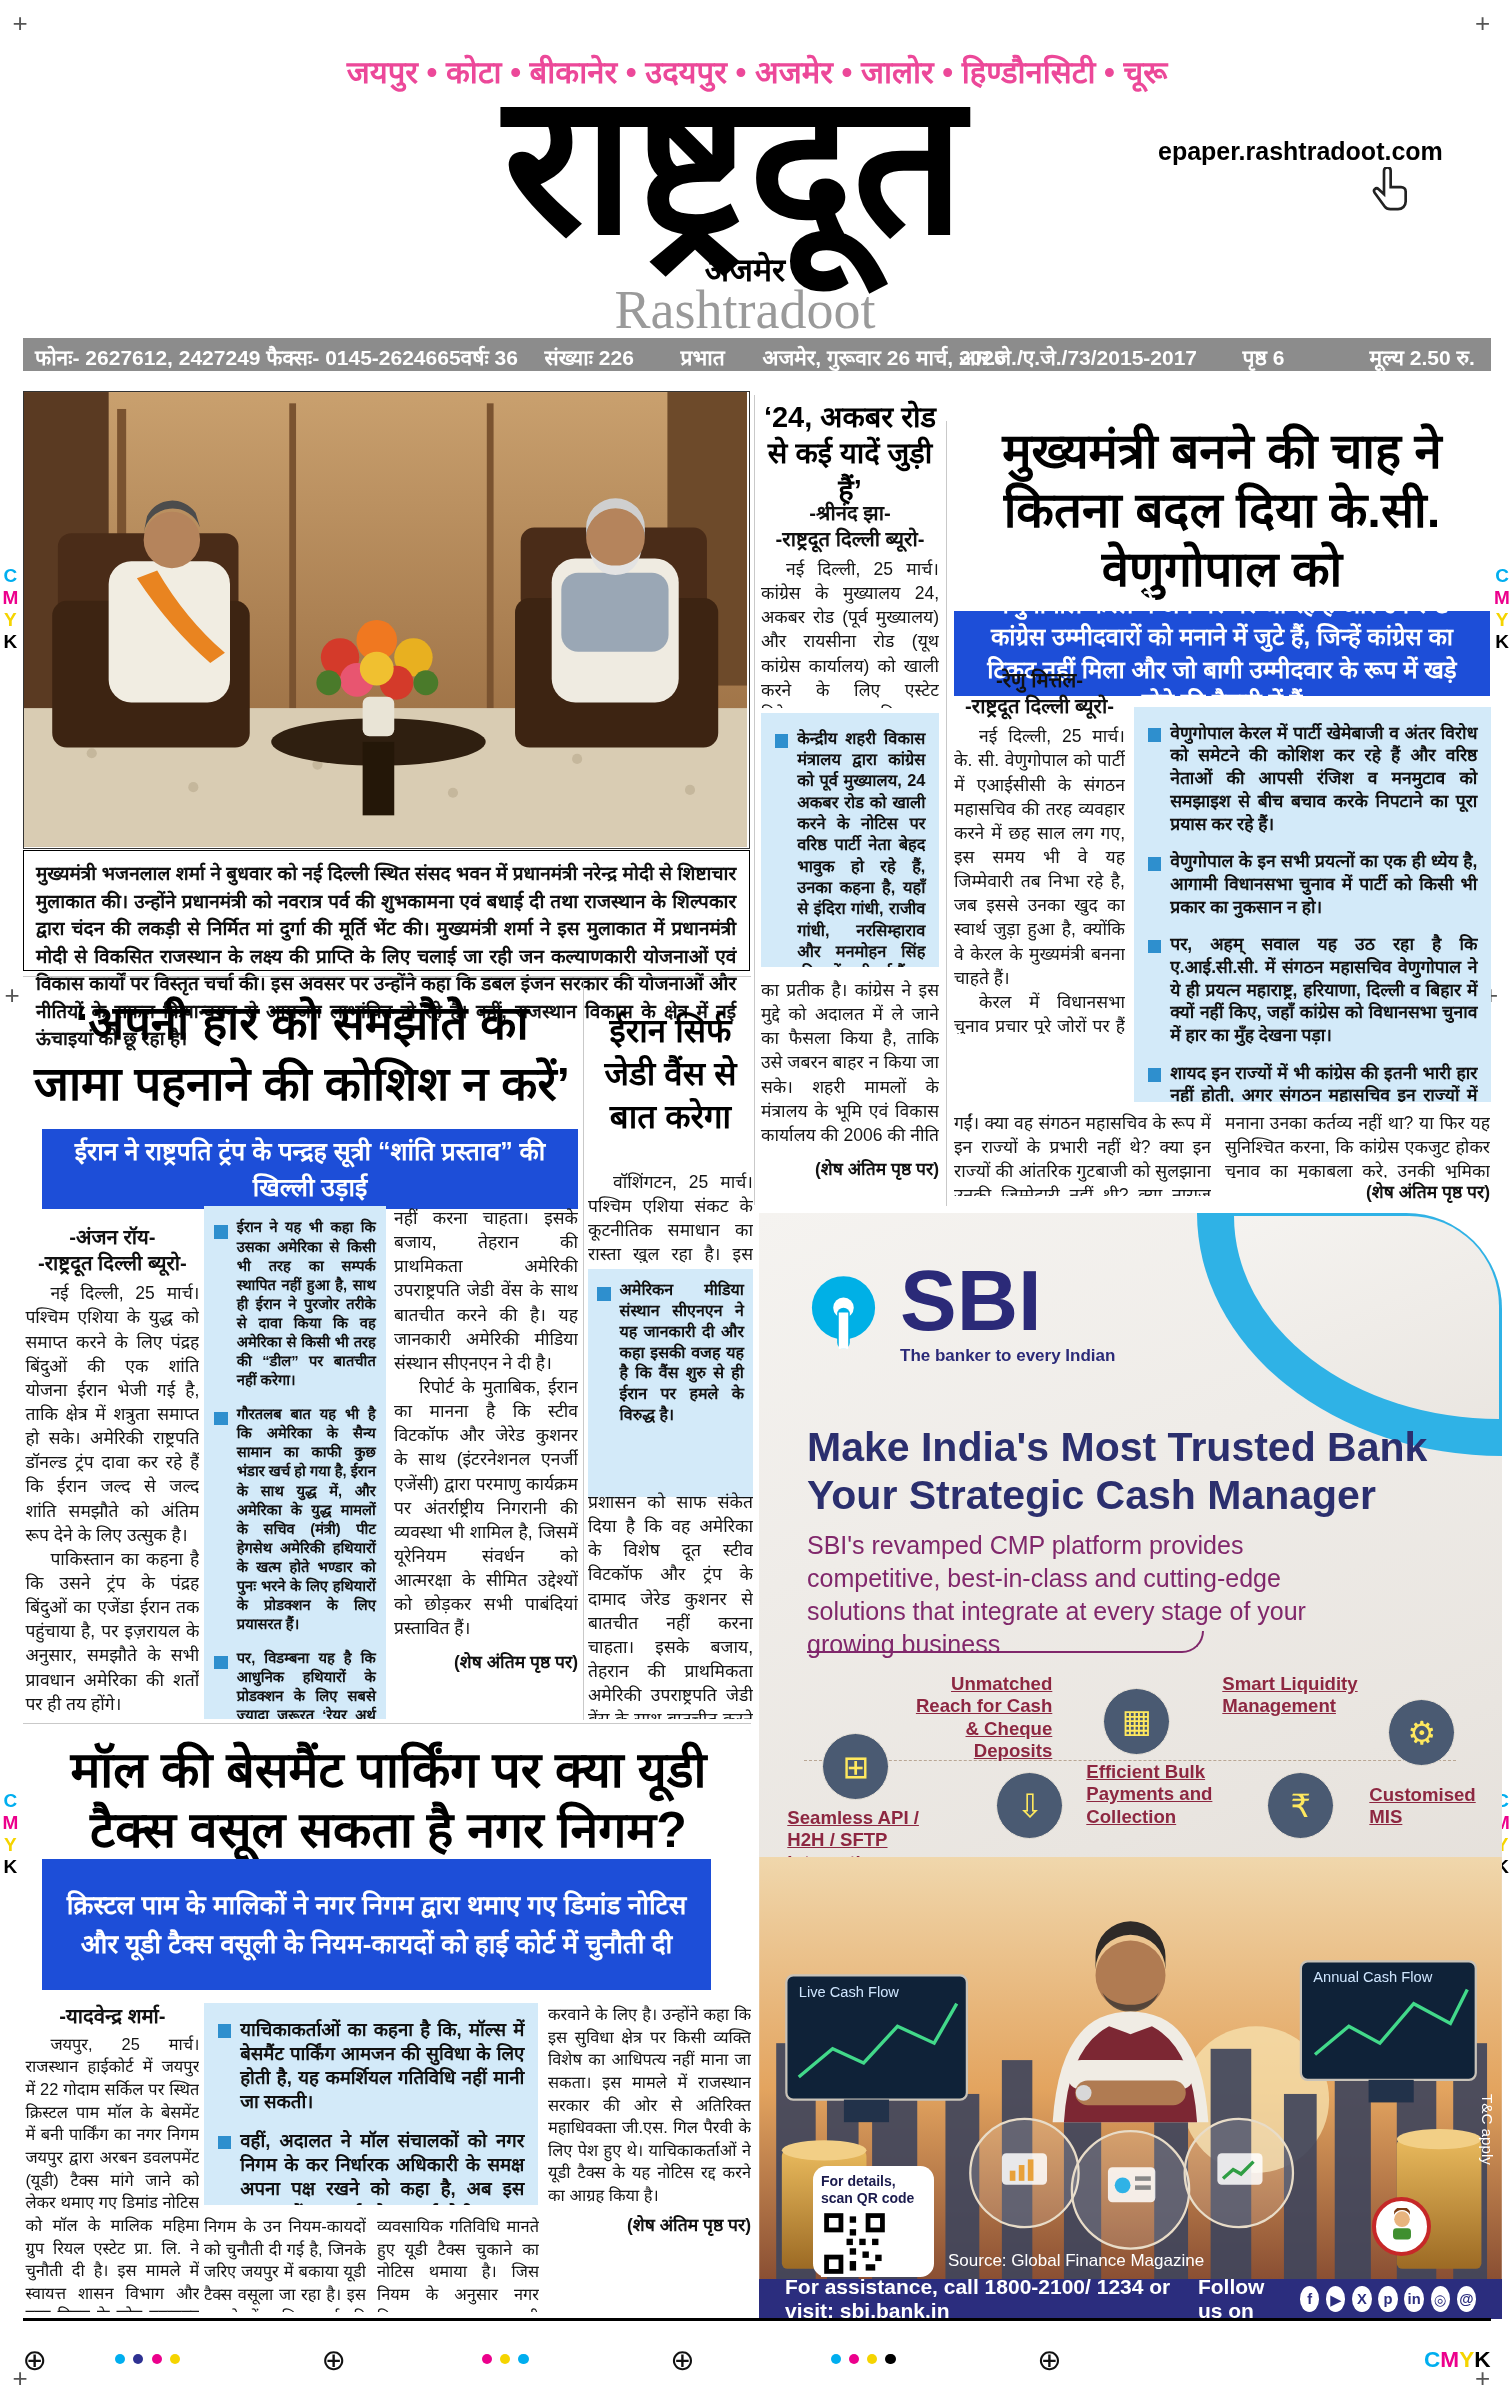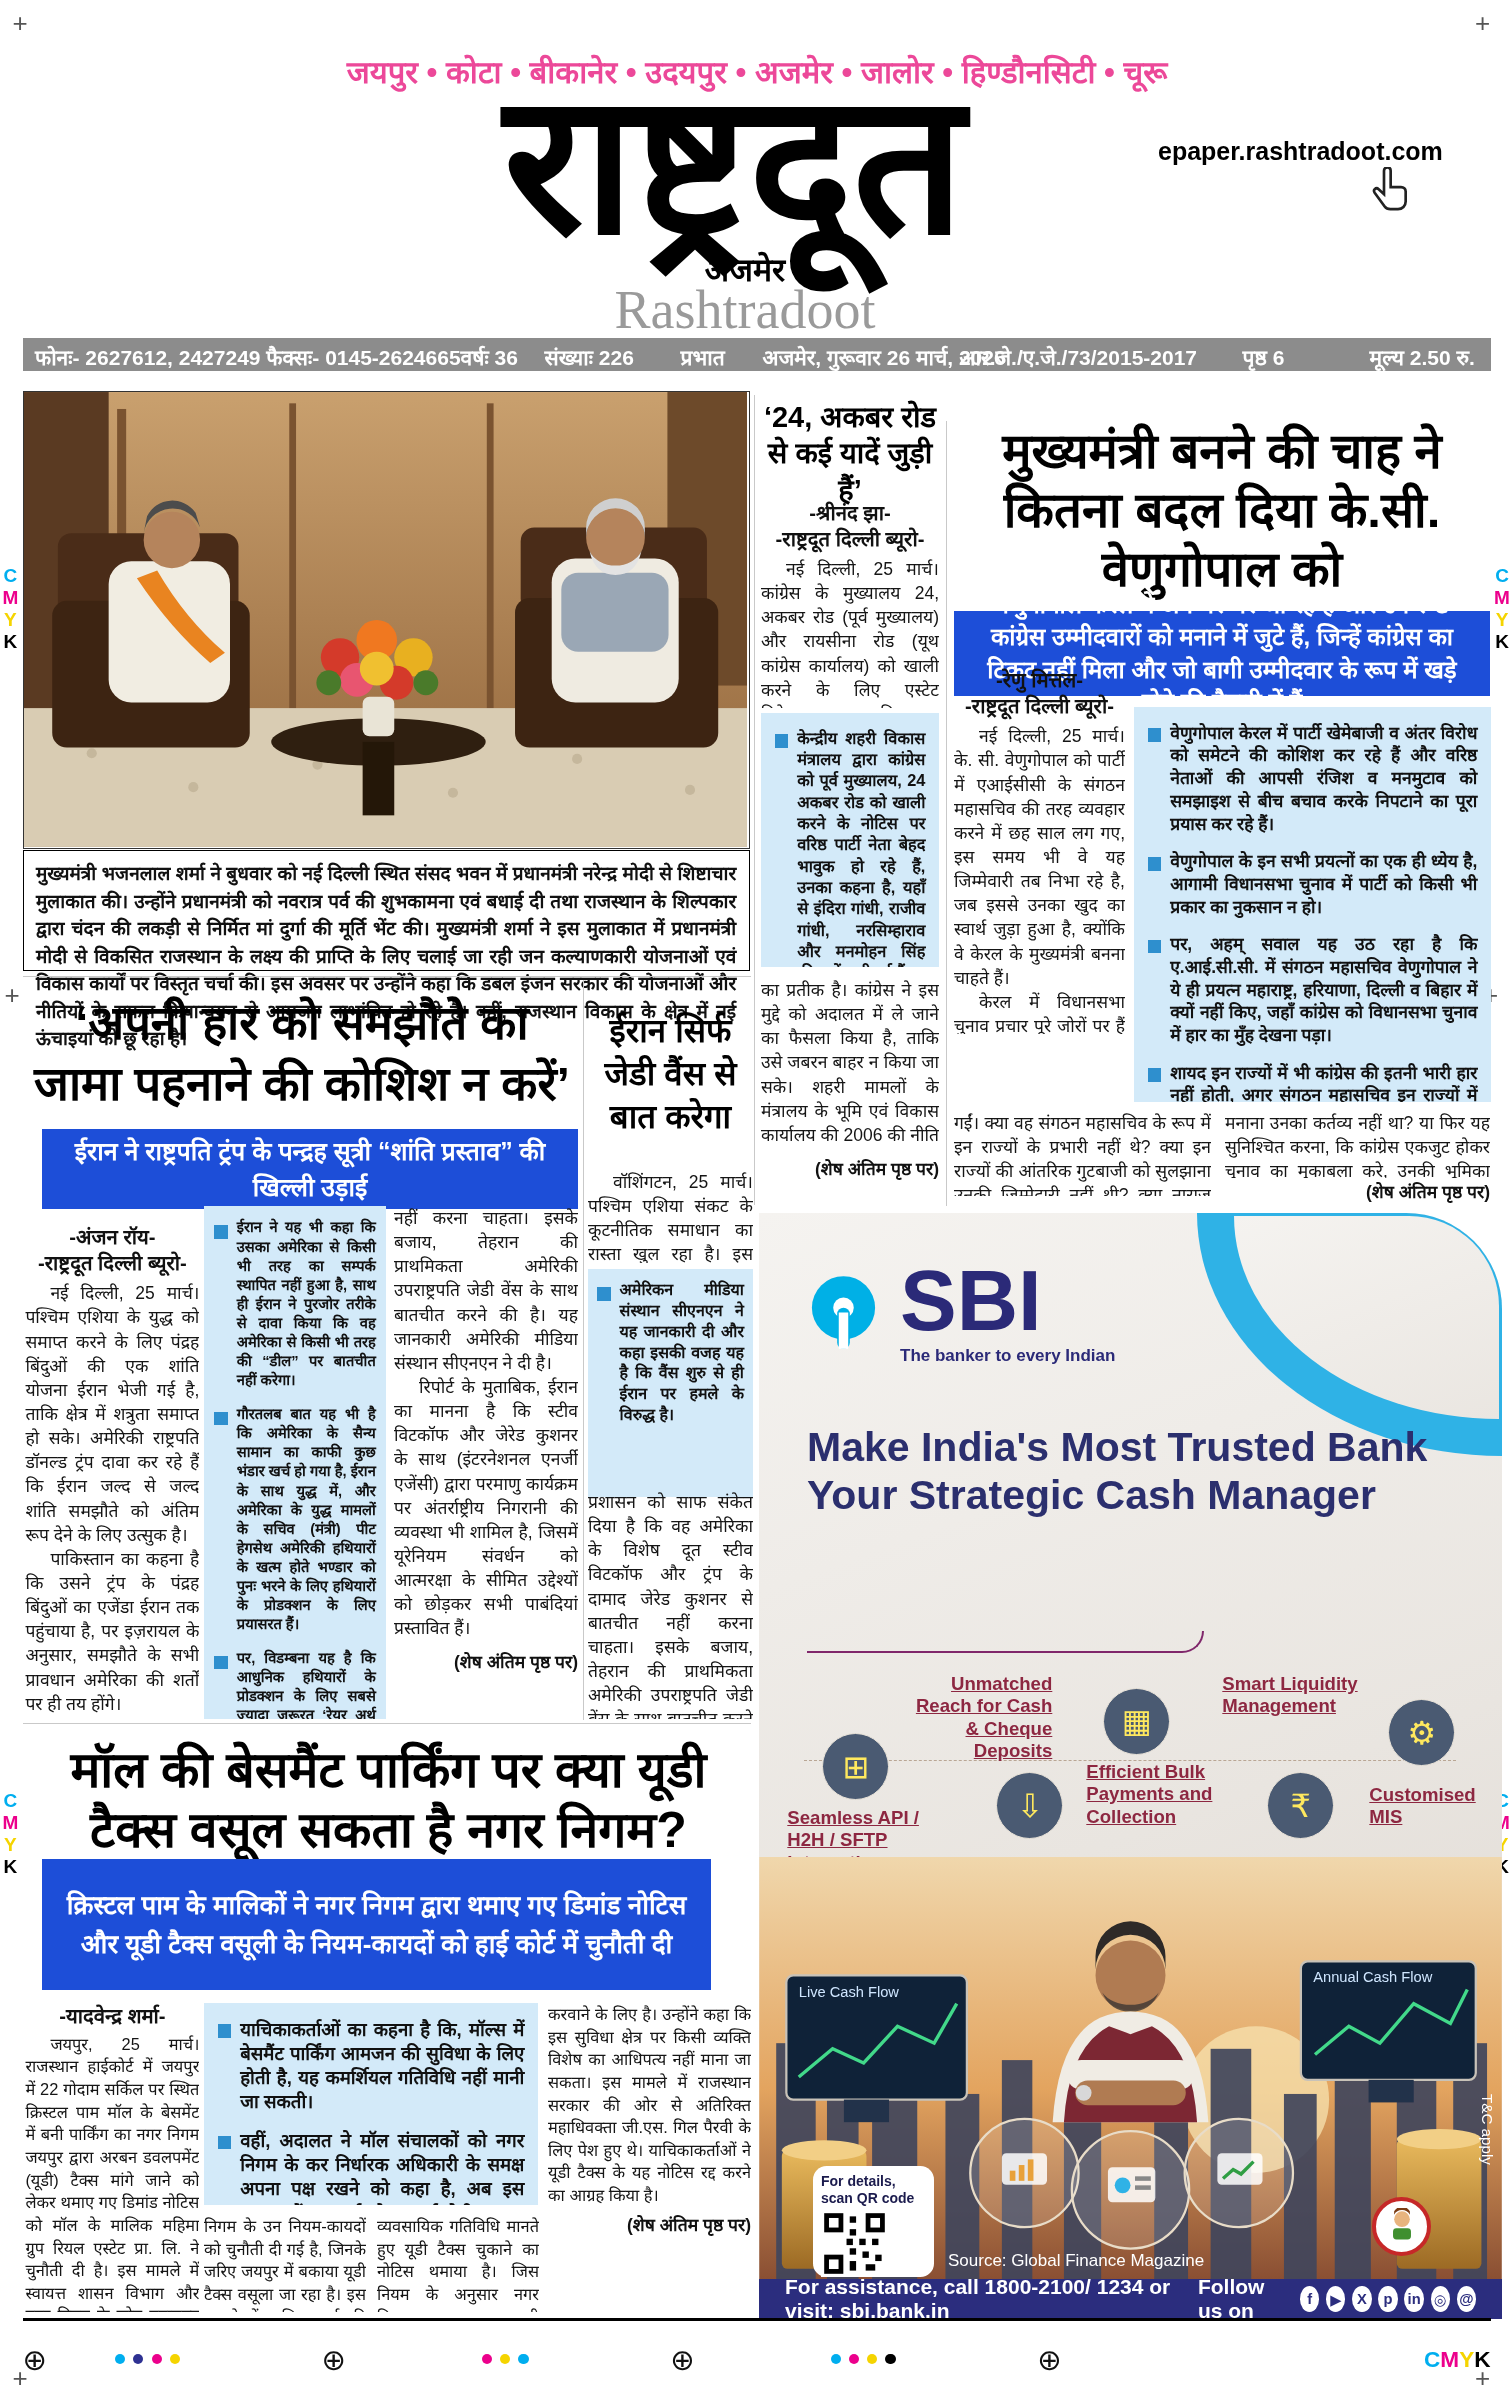--- a/index.html
+++ b/index.html
@@ -279,20 +279,21 @@
         <div style="font-size:17px;font-weight:700;color:#2b2a78;margin-top:3.4px;">The banker to every Indian</div>
       </div>
     </div>
 
 
     <div class="abs" style="left:48px;top:210px;width:666px;font-size:41px;font-weight:700;color:#2b2f6e;line-height:1.18;">
       <div>Make India's Most Trusted Bank</div>
       <div>Your Strategic Cash Manager</div>
     </div>
 
+    <div class="abs" style="left:48px;top:316px;width:576px;font-size:25px;color:#80276b;line-height:1.32;">SBI's revamped CMP platform provides competitive, best-in-class and cutting-edge solutions that integrate at every stage of your growing business</div>
     <div class="abs" style="left:48px;top:418px;width:395px;height:20.3px;border-bottom:2.3px solid #80276b;border-right:2.3px solid #80276b;border-bottom-right-radius:34px;"></div>
 
     <div class="abs" style="left:11.3px;top:452px;width:720px;height:192px;">
       <div class="abs" style="left:34px;right:34px;top:95px;border-top:1.7px dashed #b9a694;"></div>
       <div class="ficon" style="left:52px;top:68px;">
           <span>⊞</span>
         </div>
       <div class="flabel" style="left:17px;top:142px;width:152px;">Seamless API / H2H / SFTP Integration</div>
       <div class="flabel" style="left:138px;top:8px;width:144px;text-align:right;">Unmatched Reach for Cash &amp; Cheque Deposits</div>
       <div class="ficon" style="left:226px;top:107px;">

